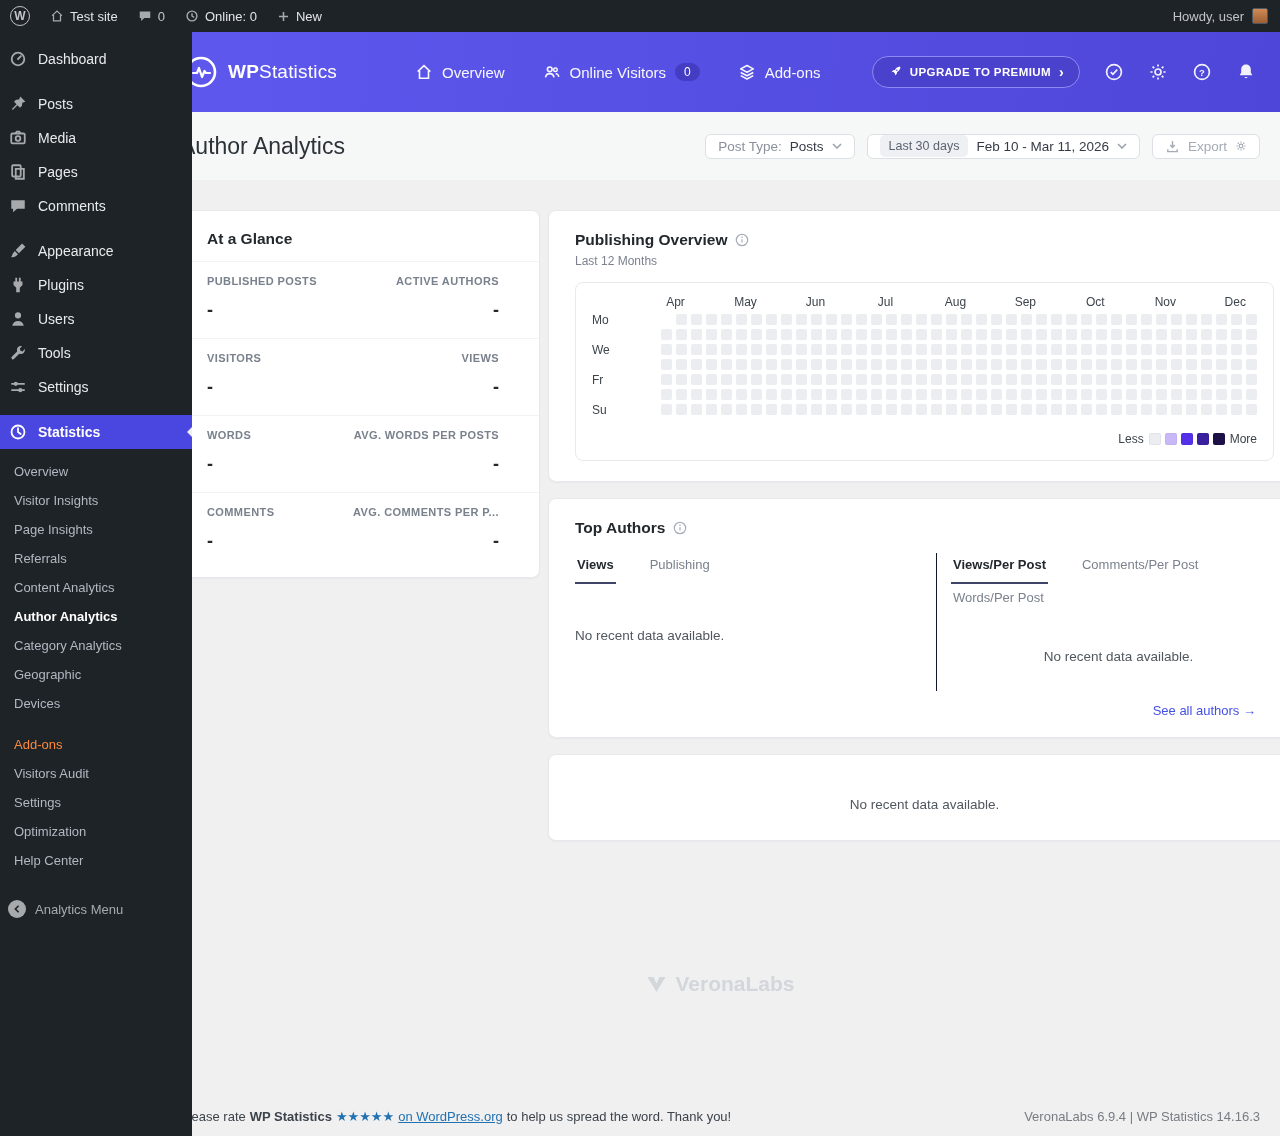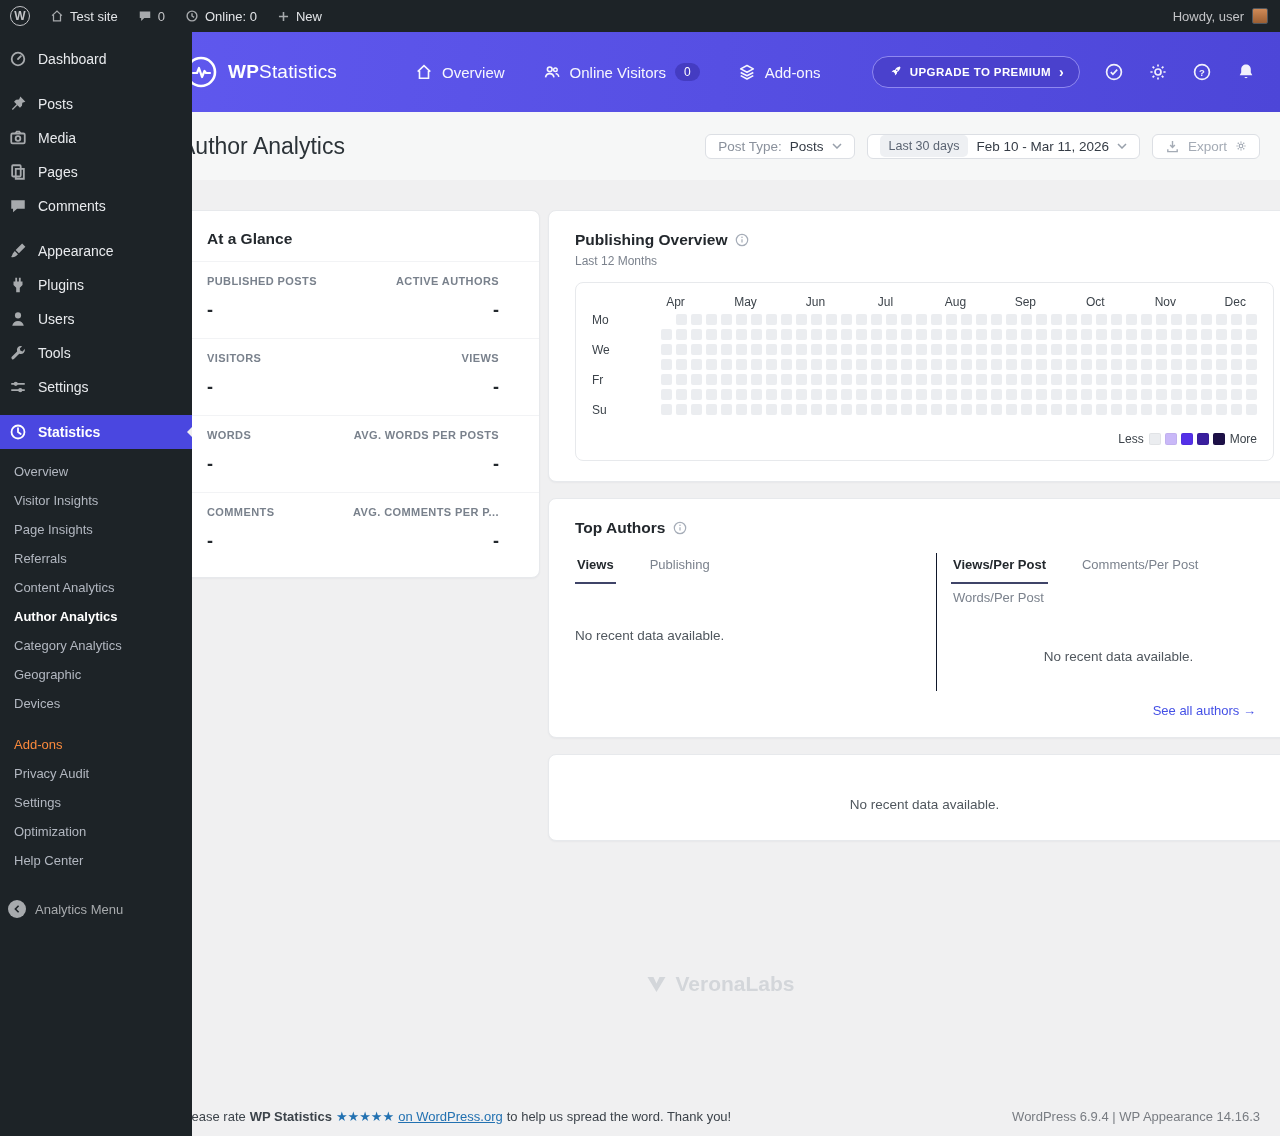--- a/index.html
+++ b/index.html
@@ -307,21 +307,21 @@
       <div class="submenu-item">Overview</div>
       <div class="submenu-item">Visitor Insights</div>
       <div class="submenu-item">Page Insights</div>
       <div class="submenu-item">Referrals</div>
       <div class="submenu-item">Content Analytics</div>
       <div class="submenu-item active">Author Analytics</div>
       <div class="submenu-item">Category Analytics</div>
       <div class="submenu-item">Geographic</div>
       <div class="submenu-item">Devices</div>
       <div class="submenu-item accent gap">Add-ons</div>
-      <div class="submenu-item">Privacy Audit</div>
+      <div class="submenu-item">Visitors Audit</div>
       <div class="submenu-item">Settings</div>
       <div class="submenu-item">Optimization</div>
       <div class="submenu-item">Help Center</div>
     </div>
   <div class="collapse-btn">
     <span class="collapse-icon">
       <svg width="8" height="8" viewBox="0 0 10 10">
           <path d="M7 1L3 5l4 4" fill="none" stroke="#1d2327" stroke-width="2"></path>
         </svg>
     </span>
@@ -890,16 +890,16 @@
     </div>
 
     <div class="footer">
       <div class="footer-left">
         <span>Please rate</span>
         <span class="f-bold">WP Statistics</span>
         <span class="f-link">★★★★★</span>
         <span class="f-link f-link-underline">on WordPress.org</span>
         <span>to help us spread the word. Thank you!</span>
       </div>
-      <div class="footer-right">WordPress 6.9.4 | WP Appearance 14.16.3</div>
+      <div class="footer-right">VeronaLabs 6.9.4 | WP Statistics 14.16.3</div>
     </div>
   </div>
 </div>
 
 </body></html>

